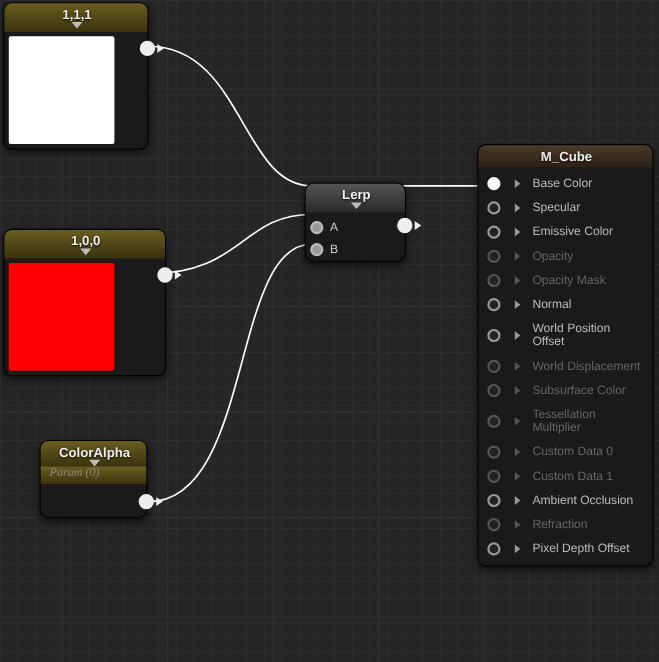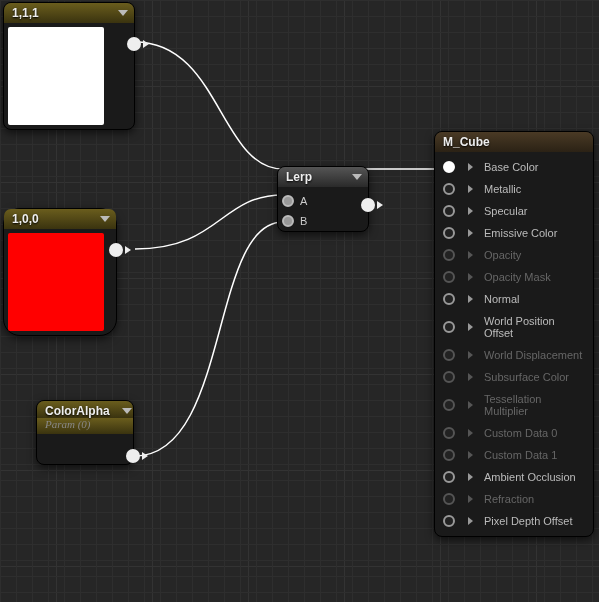--- a/index.html
+++ b/index.html
@@ -41,20 +41,21 @@
     display: flex;
     align-items: center;
     justify-content: space-between;
     padding: 3px 6px 3px 8px;
     border-radius: 7px 7px 0 0;
     font-size: 12px;
     font-weight: bold;
     color: #eee;
     text-shadow: 0 1px 2px #000;
     cursor: move;
+    flex-direction: column;
   }
   .hdr-gold { background: linear-gradient(#6a5d1d, #3a330f); }
   .hdr-gray { background: linear-gradient(#555, #2a2a2a); }
   .hdr-brown { background: linear-gradient(#4a3a25, #2b2215); }
   .tri {
     width: 0; height: 0;
     border-left: 5px solid transparent;
     border-right: 5px solid transparent;
     border-top: 6px solid #bbb;
   }
@@ -136,32 +137,32 @@
 <div class="node" style="left:3px; top:2px; width:132px;">
   <div class="node-header hdr-gold">
     <span>1,1,1</span>
     <span class="tri"></span>
   </div>
   <div class="swatch" style="width:96px; height:98px; background:#fff;"></div>
   <div class="out-handle filled" style="top:34px;"></div>
   <div class="out-tri" style="top:37px;"></div>
 </div>
 
-<div class="node" style="left:3px; top:208px; width:114px;border-radius:17px;">
+<div class="node" style="left:3px; top:208px; width:148px;">
   <div class="node-header hdr-gold">
     <span>1,0,0</span>
     <span class="tri"></span>
   </div>
   <div class="swatch" style="width:96px; height:98px; background:#ff0000;"></div>
   <div class="out-handle filled" style="top:34px;"></div>
   <div class="out-tri" style="top:37px;"></div>
 </div>
 
 <div class="node" style="left:36px; top:400px; width:98px;">
-  <div class="node-header hdr-gold" style="padding-bottom:0;gap:12px;">
+  <div class="node-header hdr-gold" style="padding-bottom:0;">
     <span>ColorAlpha</span>
     <span class="tri"></span>
   </div>
   <div class="subtitle hdr-gold" style="border-radius:0;font-family:Liberation Serif, serif;">Param (0)</div>
   <div style="height:30px;"></div>
   <div class="out-handle filled" style="top:48px;"></div>
   <div class="out-tri" style="top:51px;"></div>
 </div>
 
 <div class="node" style="left:277px; top:131px; width:92px;margin-top:35px;">
@@ -188,25 +189,20 @@
   </div>
   <div id="result-pins" style="padding:4px 0;">
       <div class="result-row">
         <span class="pin-circle white-filled"></span>
         <span class="result-tri"></span>
         <span class="result-pin-label">Base Color</span>
       </div>
       <div class="result-row">
         <span class="pin-circle"></span>
         <span class="result-tri"></span>
-        <span class="result-pin-label">Metallic</span>
-      </div>
-      <div class="result-row">
-        <span class="pin-circle"></span>
-        <span class="result-tri"></span>
         <span class="result-pin-label">Specular</span>
       </div>
       <div class="result-row">
         <span class="pin-circle"></span>
         <span class="result-tri"></span>
         <span class="result-pin-label">Emissive Color</span>
       </div>
       <div class="result-row">
         <span class="pin-circle dim"></span>
         <span class="result-tri dim"></span>

